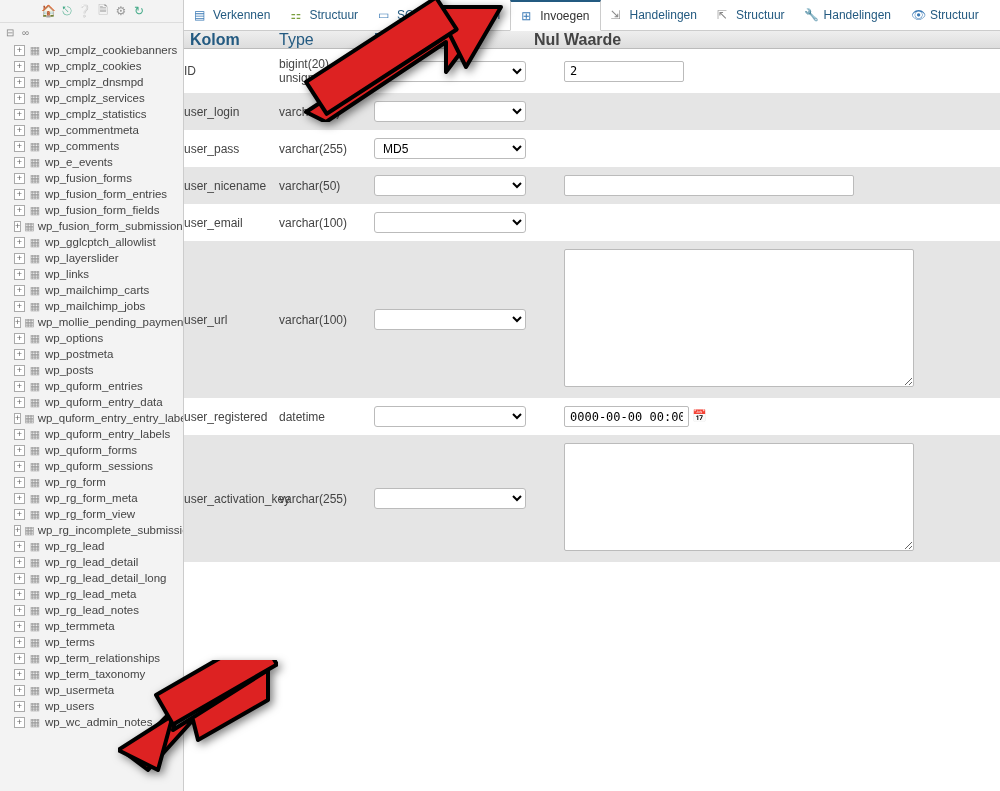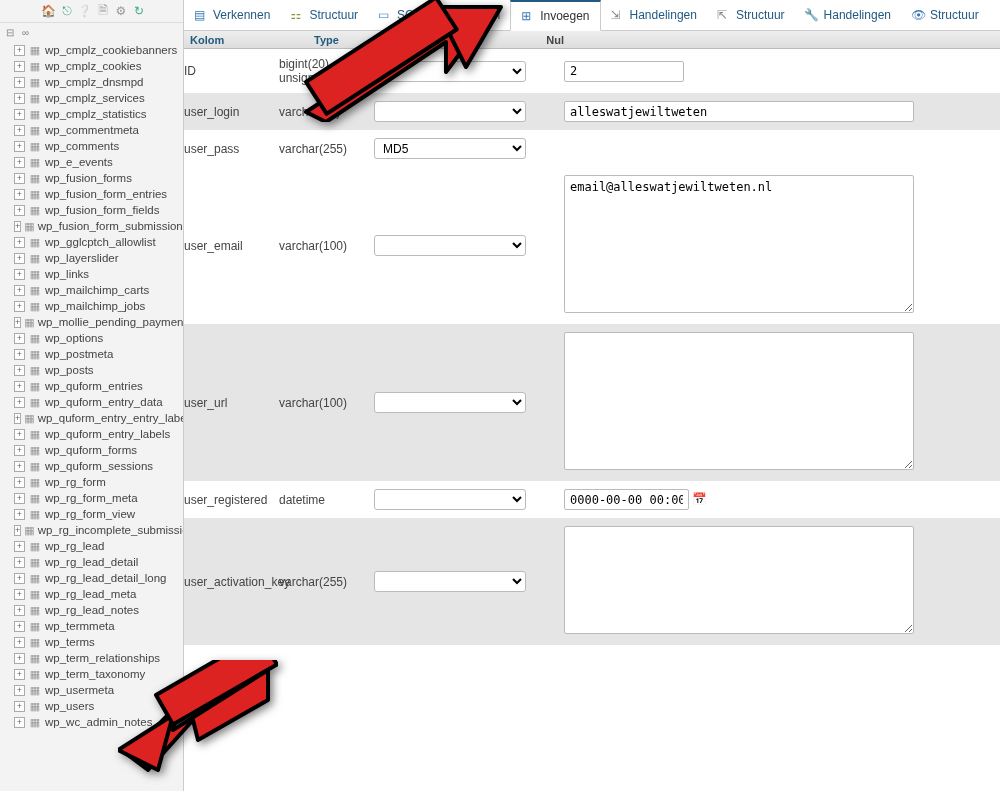--- a/index.html
+++ b/index.html
@@ -21,25 +21,25 @@
   
   .main { position: absolute; left: 184px; top: 0; right: 0; height: 791px; overflow: hidden; }
   
   
   .tabs { display: flex; background: #fff; border-bottom: 1px solid #ccc; height: 31px; align-items: stretch; }
   .tab { display: flex; align-items: center; padding: 0 10px; gap: 5px; cursor: pointer; font-size: 12px; color: #235a81; }
   .tab.active { background: #fff; border-left: 1px solid #ccc; border-right: 1px solid #ccc; border-top: 2px solid #235a81; border-bottom: 1px solid #fff; margin-bottom: -1px; color: #333; font-weight: 500; }
   .tab-icon { width: 14px; height: 14px; display: inline-block; }
 
   
-  .header-row { display: flex; background: linear-gradient(#eee, #ddd); border-bottom: 1px solid #bbb; font-size: 11px; height: 18px; align-items: center; }
+  .header-row { display: flex; background: linear-gradient(#eee, #ddd); border-bottom: 1px solid #bbb; font-size: 16px; height: 18px; align-items: center; }
   .col-kolom { width: 95px; padding-left: 6px; color: #235a81; font-weight: bold; }
-  .col-type { width: 95px; color: #235a81; font-weight: bold; text-align: center; }
+  .col-type { width: 95px; color: #235a81; font-weight: normal; }
   .col-functie { width: 160px; color: #235a81; font-weight: bold; }
-  .col-nul { width: 30px; font-weight: bold; text-align: right; }
+  .col-nul { width: 30px; font-weight: bold; }
   .col-waarde { flex: 1; font-weight: bold; }
   
   
   .form-rows { }
   .form-row { display: flex; align-items: center; padding: 8px 0; }
   .form-row.alt { background: #e5e5e5; }
   .fc-kolom { width: 95px; padding-right: 8px; font-size: 12px; }
   .fc-type { width: 95px; font-size: 12px; }
   .fc-func { width: 160px; }
   .fc-nul { width: 30px; }
@@ -333,48 +333,54 @@
       </div>
       <div class="tab">
         <span class="tab-icon" style="color:#d44">⚡</span>
       </div>
     </div>
   <div class="header-row">
     <div class="col-kolom">Kolom</div>
     <div class="col-type">Type</div>
     <div class="col-functie">Functie</div>
     <div class="col-nul">Nul</div>
+    <div class="col-waarde">Waarde</div>
   </div>
   <div class="form-rows" id="rows">
       <div class="form-row">
         <div class="fc-kolom">ID</div>
         <div class="fc-type">bigint(20) unsigned</div>
         <div class="fc-func"><select><option></option></select></div>
         <div class="fc-nul"></div>
         <div class="fc-waarde"><input type="text" class="short-input" value="2" style=""></div>
       </div>
       <div class="form-row alt">
         <div class="fc-kolom">user_login</div>
         <div class="fc-type">varchar(60)</div>
         <div class="fc-func"><select><option></option></select></div>
         <div class="fc-nul"></div>
-        <div class="fc-waarde"><input type="text" class="med-input" value="alleswatjewiltweten" style=""></div>
       </div>
       <div class="form-row">
         <div class="fc-kolom">user_pass</div>
         <div class="fc-type">varchar(255)</div>
         <div class="fc-func"><select><option>MD5</option></select></div>
         <div class="fc-nul"></div>
       </div>
+      <div class="form-row alt">
+        <div class="fc-kolom">user_nicename</div>
+        <div class="fc-type">varchar(50)</div>
+        <div class="fc-func"><select><option></option></select></div>
+        <div class="fc-nul"></div>
+        <div class="fc-waarde"><input type="text" class="long-input" value="" style=""></div>
+      </div>
       <div class="form-row">
         <div class="fc-kolom">user_email</div>
         <div class="fc-type">varchar(100)</div>
         <div class="fc-func"><select><option></option></select></div>
         <div class="fc-nul"></div>
-        <div class="fc-waarde"><textarea style="height: 138px;">email@alleswatjewiltweten.nl</textarea></div>
       </div>
       <div class="form-row alt">
         <div class="fc-kolom">user_url</div>
         <div class="fc-type">varchar(100)</div>
         <div class="fc-func"><select><option></option></select></div>
         <div class="fc-nul"></div>
         <div class="fc-waarde"><textarea style="height: 138px;"></textarea></div>
       </div>
       <div class="form-row">
         <div class="fc-kolom">user_registered</div>

